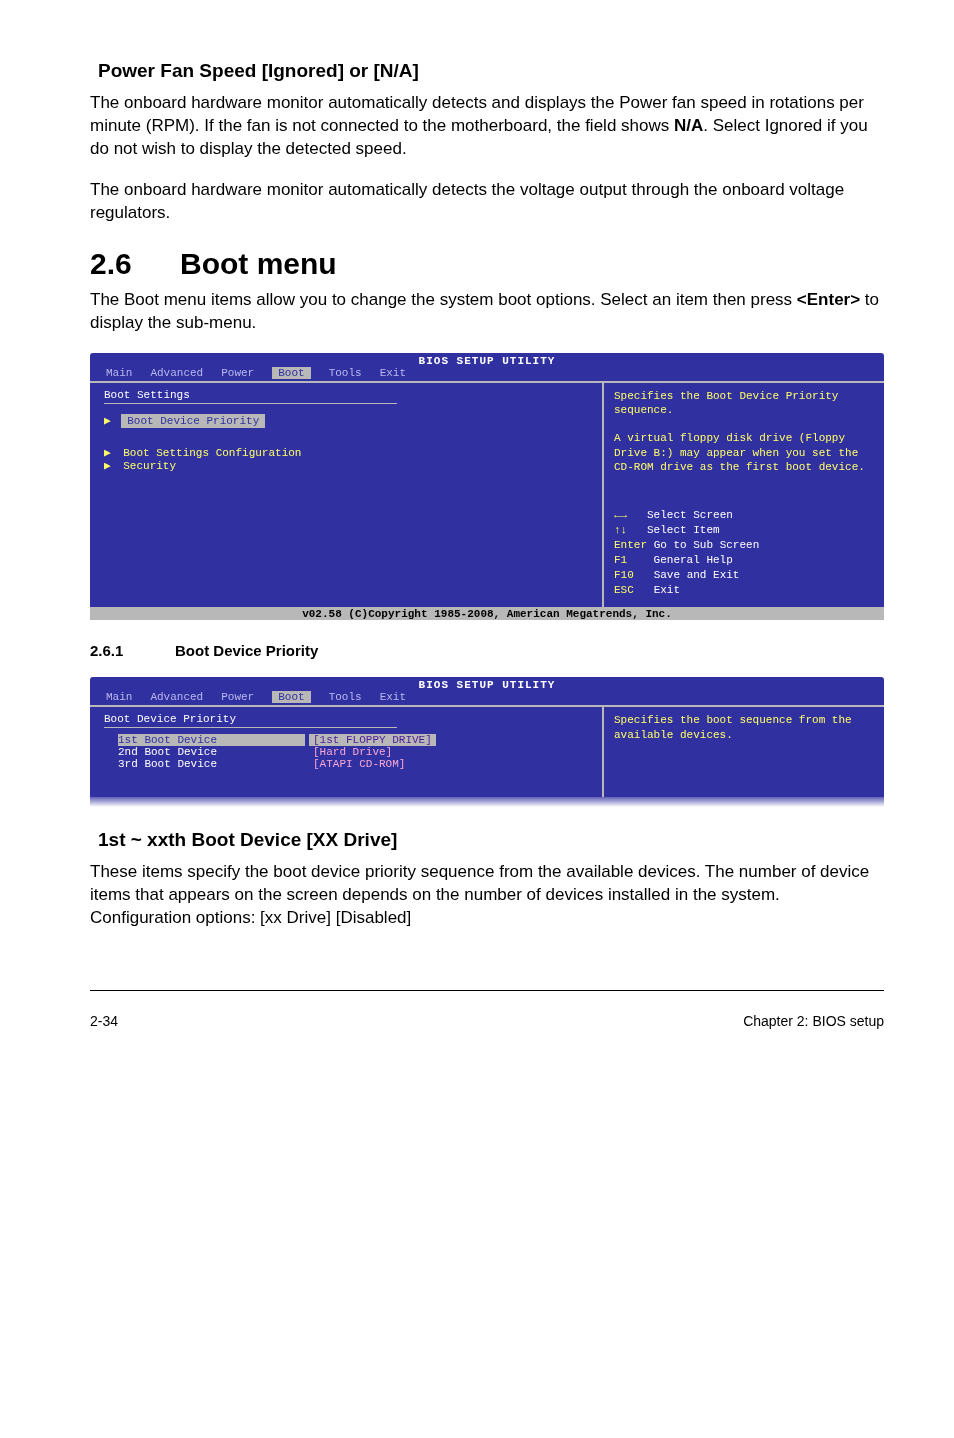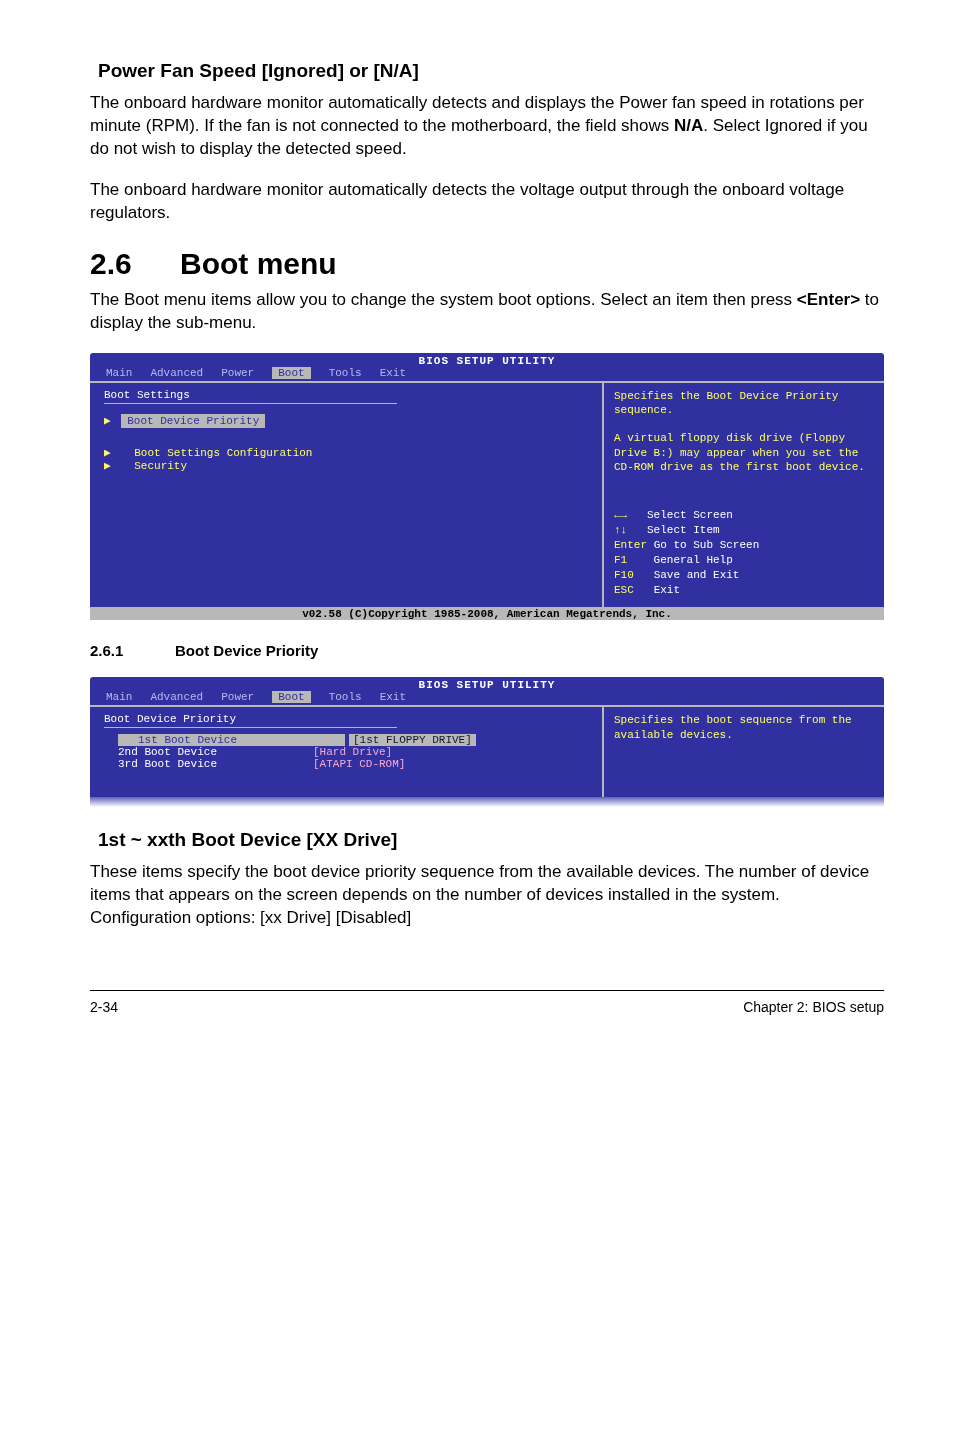--- a/index.html
+++ b/index.html
@@ -90,53 +90,53 @@
   }
   .bios .menu-sel {
     background: #b8b8b8;
     color: #3030a0;
     padding: 1px 6px;
     display: block;
     margin: 4px 0;
     width: fit-content;
   }
   .bios .arrow { color: #ffff66; }
-  .bios .item { color: #ffff66; margin-left: 17px; display:block; }
+  .bios .item { color: #ffff66; margin-left: 6px; display:block; }
   .bios .sep { height: 1px; background: #b8b8b8; margin: 2px 0 6px 0; width: 60%; }
   .bios .nav {
     color: #fff;
     line-height: 1.35;
     margin-top: 34px;
   }
   .bios .nav .y { color: #ffff66; }
   .bios .footer {
     background: #b8b8b8;
     color: #000;
     text-align: center;
     padding: 1px 0 0 0;
     font-weight: bold;
   }
   .bios .pair { display:flex; margin-left:14px;}
   .bios .pair .k { width: 195px; color:#fff;}
   .bios .pair .v { color:#f9a8d4;}
-  .bios .pair.sel .k { background:#b8b8b8; color:#3030a0; padding:0 20px; margin-right:4px; width:187px;}
-  .bios .pair.sel .v { background:#b8b8b8; color:#0f172a; padding:0 4px;}
+  .bios .pair.sel .k { background:#b8b8b8; color:#3030a0; padding:0 0; margin-right:4px; width:187px;}
+  .bios .pair.sel .v { background:#b8b8b8; color:#4c1d95; padding:0 4px;}
 
   
   .bios.small .body { min-height: 90px; }
   .bios.small .right { color:#ffff66; }
   .bios .fade {
     height: 10px;
     background: linear-gradient(#6060b8, #fff);
   }
 
   .page-footer {
     border-top: 1px solid #000;
     margin-top: 60px;
-    padding-top: 8px;
+    padding-top: 22px;
     display:flex;
     justify-content: space-between;
     font-size: 14px;
   }
 </style>
 </head>
 <body>
 
 <div class="page">
 

